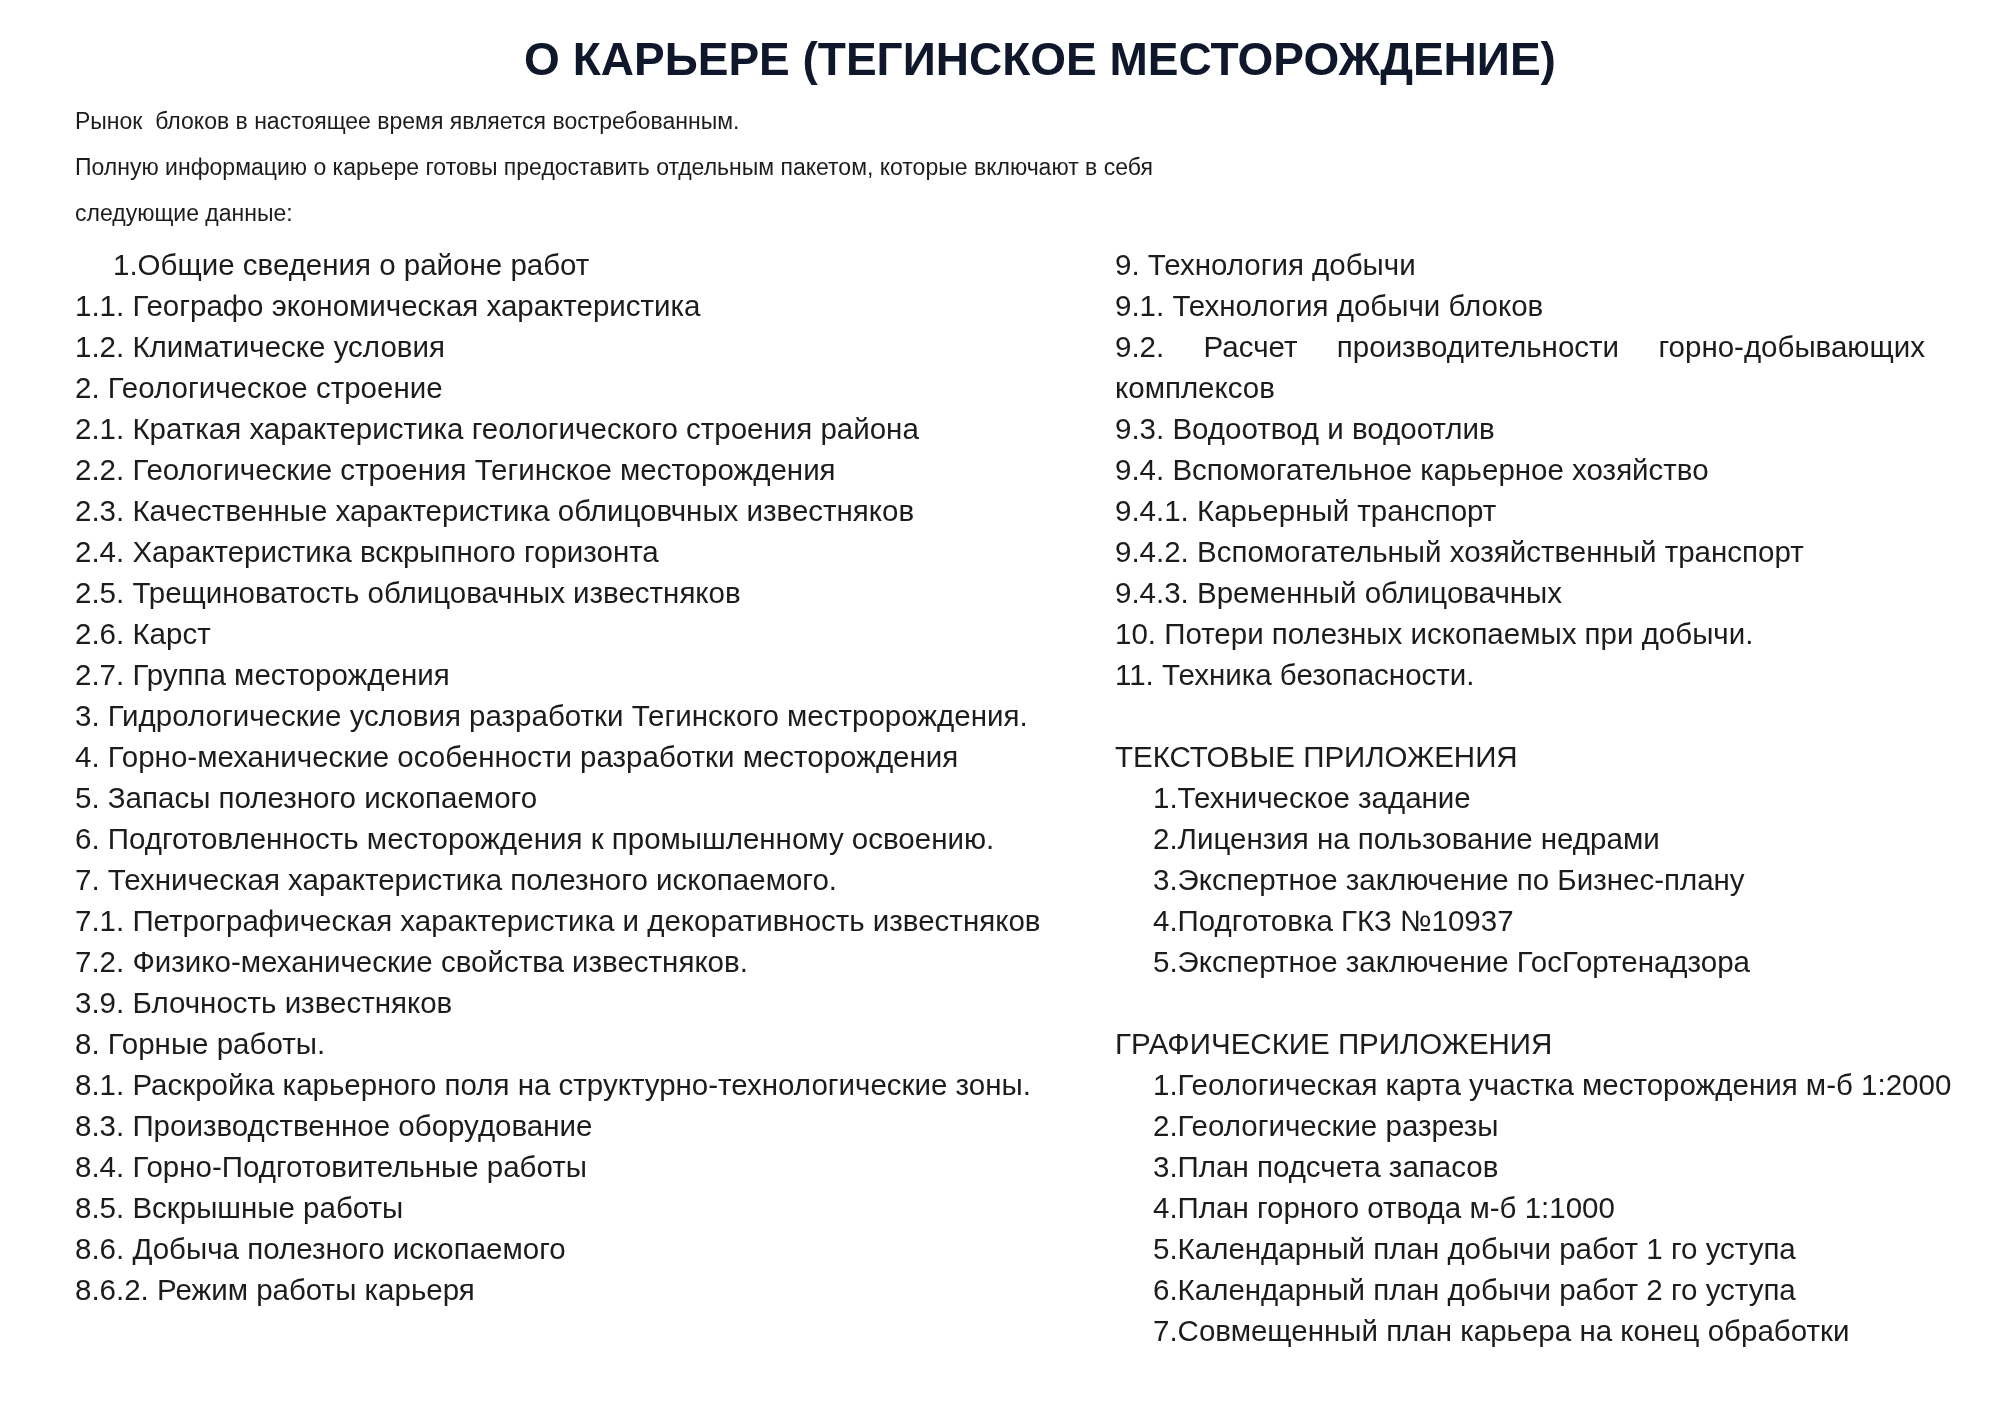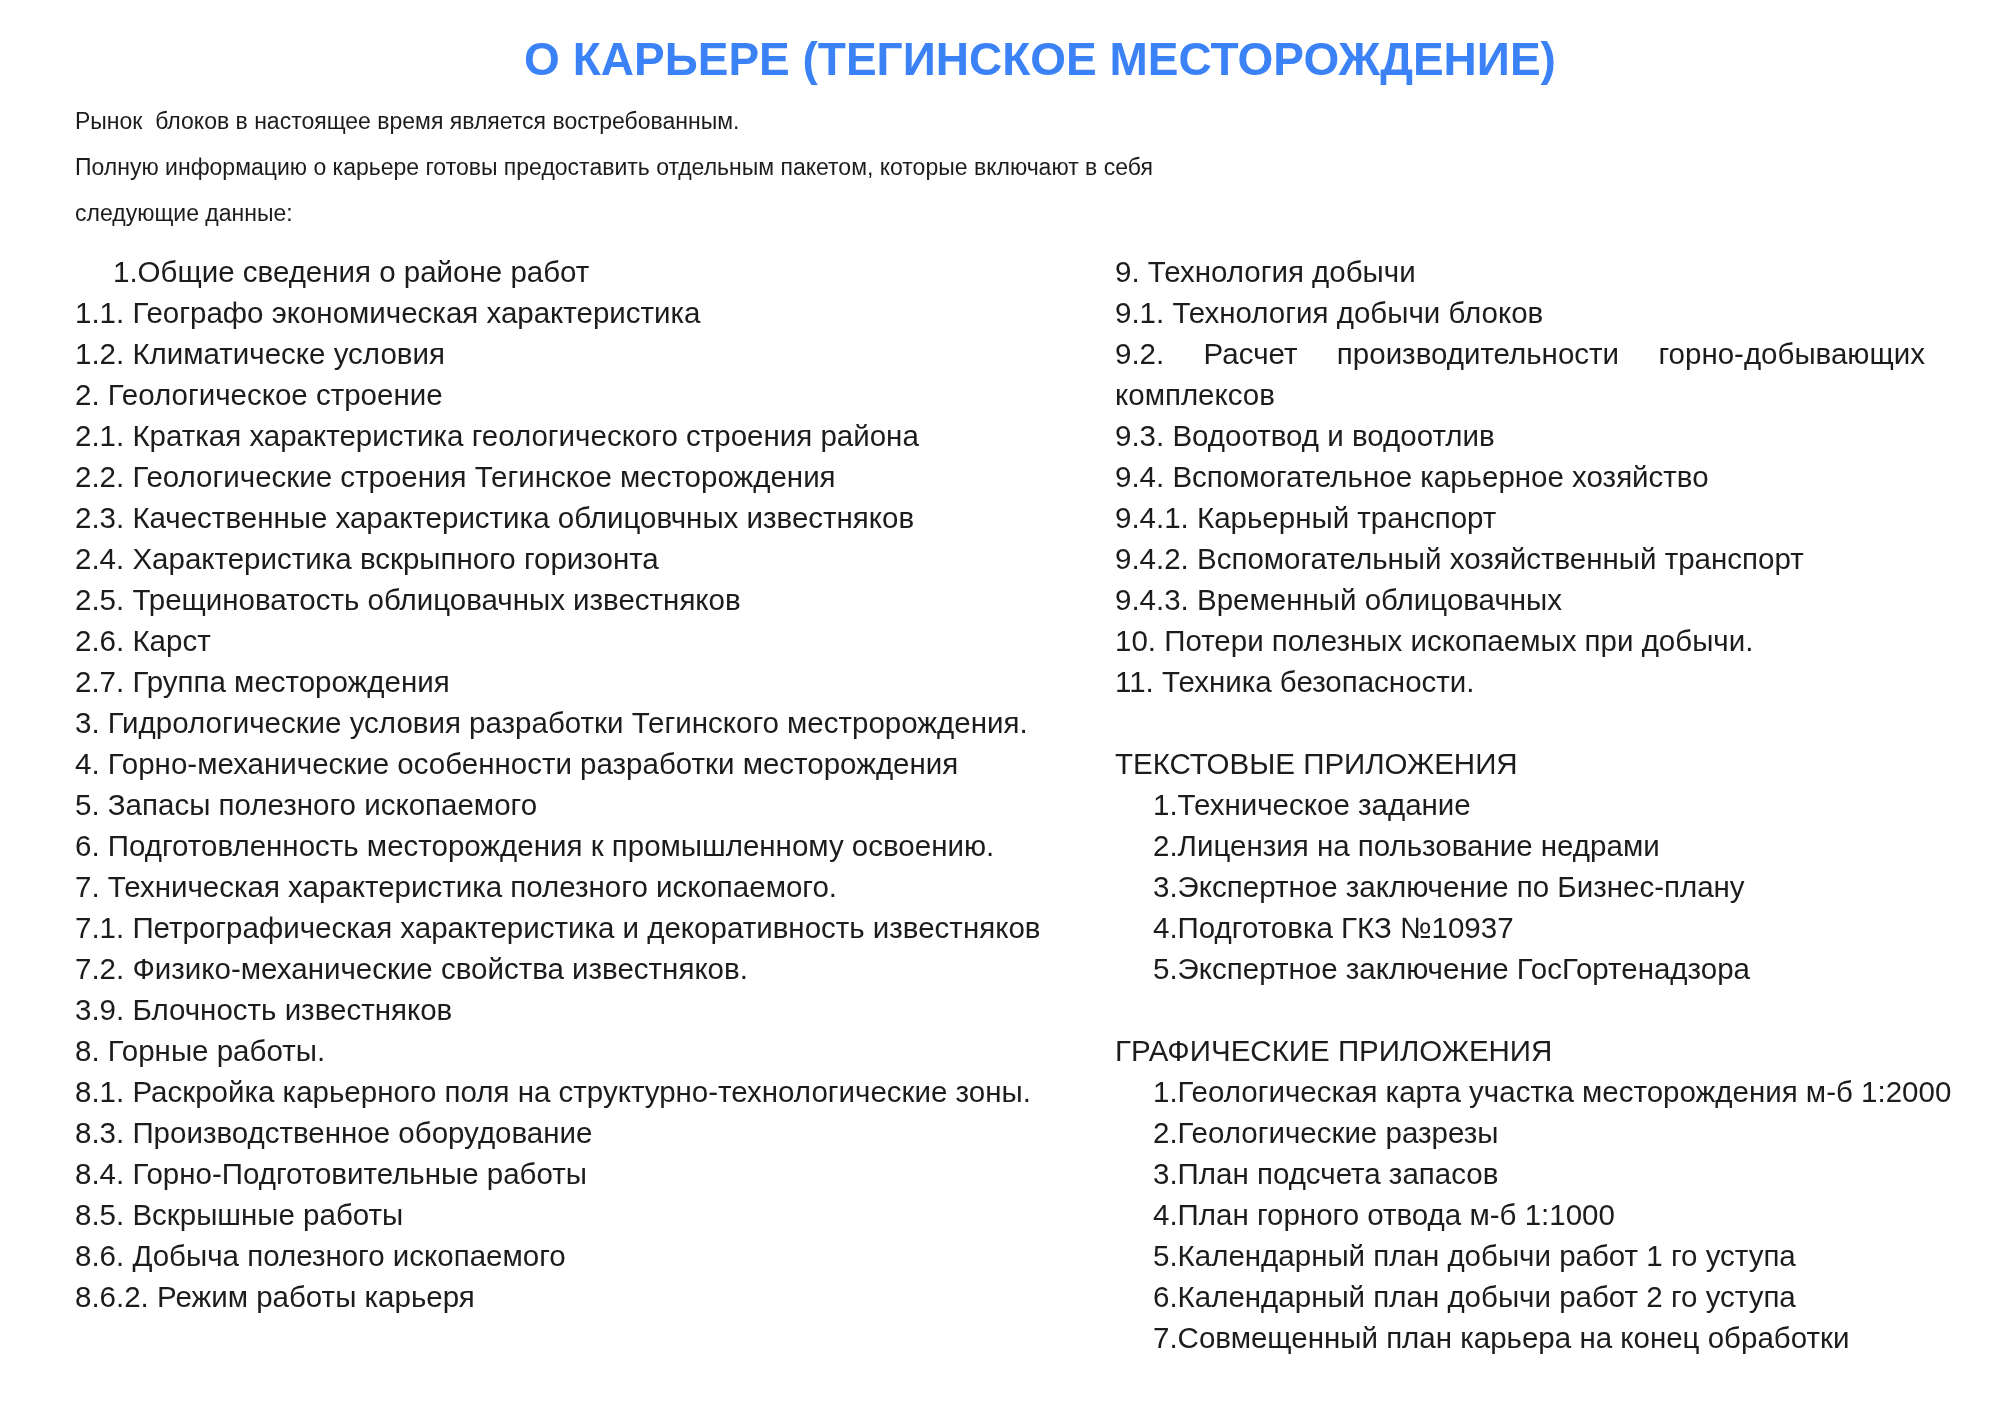--- a/index.html
+++ b/index.html
@@ -10,34 +10,34 @@
     background:#ffffff;
     color:#1c1c1c;
     font-family:"Liberation Sans","DejaVu Sans",sans-serif;
     padding:30px 75px 0 75px;
     overflow:hidden;
   }
   .title{
     font-size:46px;
     line-height:58px;
     font-weight:bold;
-    color:#3b82f6;
+    color:#0f172a;
     text-align:center;
     margin:0 0 10px 80px;
     white-space:pre;
   }
   .intro .line{
     font-size:23px;
     line-height:46px;
     white-space:pre;
   }
   .columns{
     display:grid;
     grid-template-columns:1040px 1fr;
-    margin-top:15px;
+    margin-top:8px;
   }
   .col{min-width:0;}
   .line{
     font-size:29.5px;
     line-height:41px;
     white-space:pre;
   }
   .indent{padding-left:38px;}
   .spacer{height:41px;}
   .jrow{

